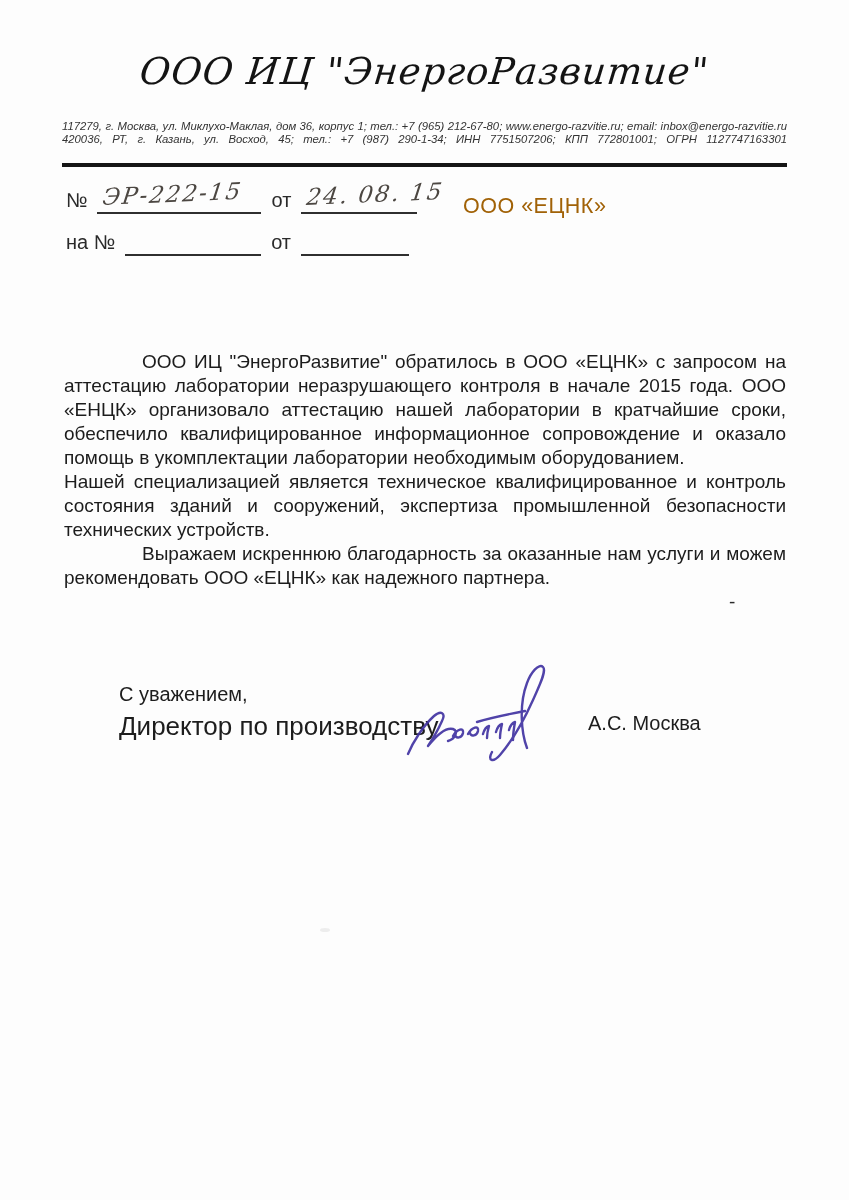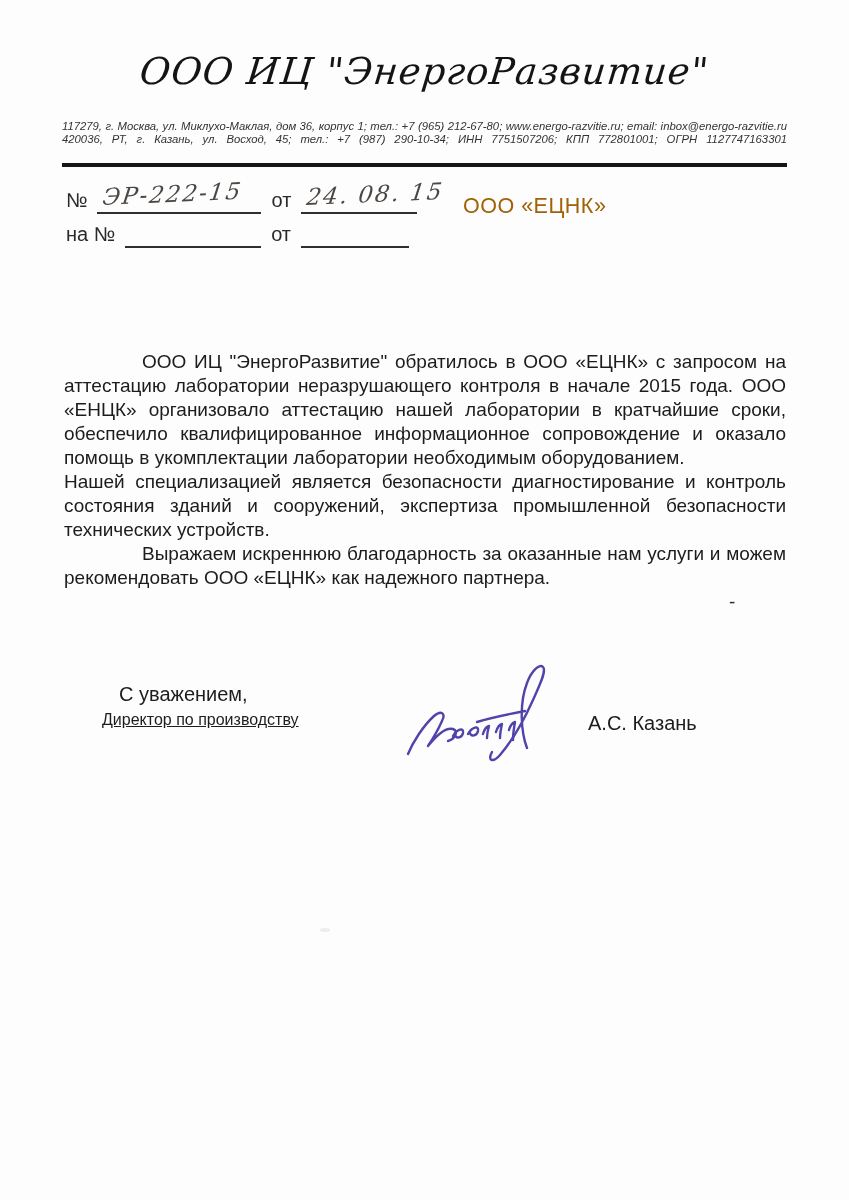--- a/index.html
+++ b/index.html
@@ -50,21 +50,21 @@
   
   .ref-row {
     position: absolute;
     left: 66px;
     font-size: 20px;
     color: #2a2a2a;
     display: flex;
     align-items: flex-end;
   }
   .ref-row.row1 { top: 186px; }
-  .ref-row.row2 { top: 220px; }
+  .ref-row.row2 { top: 228px; }
   .ref-label { padding-bottom: 2px; }
   .blank {
     display: inline-block;
     border-bottom: 2px solid #2f2f2f;
     height: 28px;
     margin: 0 10px;
     position: relative;
   }
   .blank.b-num  { width: 164px; }
   .blank.b-date { width: 116px; }
@@ -102,21 +102,21 @@
   .body-text p.indent { text-indent: 78px; }
   .trailing-dash {
     position: absolute;
     left: 729px; top: 591px;
     font-size: 19px;
     color: #2a2a2a;
   }
 
   
   .sig-closing  { position: absolute; left: 119px; top: 683px; font-size: 20px; }
-  .sig-title    { position: absolute; left: 102px; top: 711px; font-size: 16px; text-decoration: underline; }
+  .sig-title    { position: absolute; left: 119px; top: 711px; font-size: 26px; }
   .sig-name     { position: absolute; left: 588px; top: 712px; font-size: 20px; }
   .sig-svg      { position: absolute; left: 403px; top: 656px; }
 
   
   .speck {
     position: absolute;
     left: 320px; top: 928px;
     width: 10px; height: 4px;
     background: rgba(120,120,120,0.12);
     border-radius: 50%;
@@ -124,21 +124,21 @@
 </style>
 </head>
 <body>
 
 <div class="page">
 
   <div class="logo">ООО ИЦ "ЭнергоРазвитие"</div>
 
   <div class="address">
     <div class="line">117279, г. Москва, ул. Миклухо-Маклая, дом 36, корпус 1; тел.: +7 (965) 212-67-80; www.energo-razvitie.ru; email: inbox@energo-razvitie.ru</div>
-    <div class="line">420036, РТ, г. Казань, ул. Восход, 45; тел.: +7 (987) 290-10-34; ИНН 7751507206; КПП 772801001; ОГРН 1127747163301</div>
+    <div class="line">420036, РТ, г. Казань, ул. Восход, 45; тел.: +7 (987) 290-1-34; ИНН 7751507206; КПП 772801001; ОГРН 1127747163301</div>
   </div>
 
   <div class="rule"></div>
 
   <div class="ref-row row1">
     <span class="ref-label">№</span>
     <span class="blank b-num">
       <span class="hand">ЭР-222-15</span>
     </span>
     <span class="ref-label">от</span>
@@ -151,34 +151,34 @@
 
   <div class="ref-row row2">
     <span class="ref-label">на №</span>
     <span class="blank b-rnum"></span>
     <span class="ref-label">от</span>
     <span class="blank b-rdate"></span>
   </div>
 
   <div class="body-text">
     <p class="indent">ООО ИЦ "ЭнергоРазвитие" обратилось в ООО «ЕЦНК» с запросом на аттестацию лаборатории неразрушающего контроля в начале 2015 года. ООО «ЕНЦК» организовало аттестацию нашей лаборатории в кратчайшие сроки, обеспечило квалифицированное информационное сопровождение и оказало помощь в укомплектации лаборатории необходимым оборудованием.</p>
-    <p>Нашей специализацией является безопасности диагностирование и контроль состояния зданий и сооружений, экспертиза промышленной безопасности технических устройств.</p>
+    <p>Нашей специализацией является техническое квалифицированное и контроль состояния зданий и сооружений, экспертиза промышленной безопасности технических устройств.</p>
     <p class="indent">Выражаем искреннюю благодарность за оказанные нам услуги и можем рекомендовать ООО «ЕЦНК» как надежного партнера.</p>
   </div>
   <span class="trailing-dash">-</span>
 
   <div class="sig-closing">С уважением,</div>
   <div class="sig-title">Директор по производству</div>
 
   <svg class="sig-svg" width="168" height="112" viewBox="0 0 168 112" fill="none">
     <g stroke="#4234a2" stroke-width="2.4" stroke-linecap="round" stroke-linejoin="round" opacity="0.92">
       <path d="M5,98 C10,86 20,70 31,60 C38,54 43,57 39,65 C35,74 29,84 25,90 C33,80 43,71 50,73 C56,75 52,83 45,85"></path>
       <path d="M50,80 C54,73 61,71 60,77 C59,82 53,83 52,79 M65,78 C69,71 76,69 75,75 C74,80 68,81 67,77"></path>
       <path d="M80,78 Q82,71 86,70 Q84,77 84,82 M93,76 Q95,69 99,68 Q97,77 97,82 M106,74 Q108,67 112,66 Q110,77 110,84"></path>
       <path d="M74,66 C90,61 106,58 122,55"></path>
       <path d="M124,92 C118,76 116,48 124,27 C128,16 136,7 140,11 C144,15 136,30 130,44 C121,64 110,84 97,99 C90,107 84,105 89,96"></path>
     </g>
   </svg>
 
-  <div class="sig-name">А.С. Казань</div>
+  <div class="sig-name">А.С. Москва</div>
 
   <div class="speck"></div>
 </div>
 
 </body></html>

